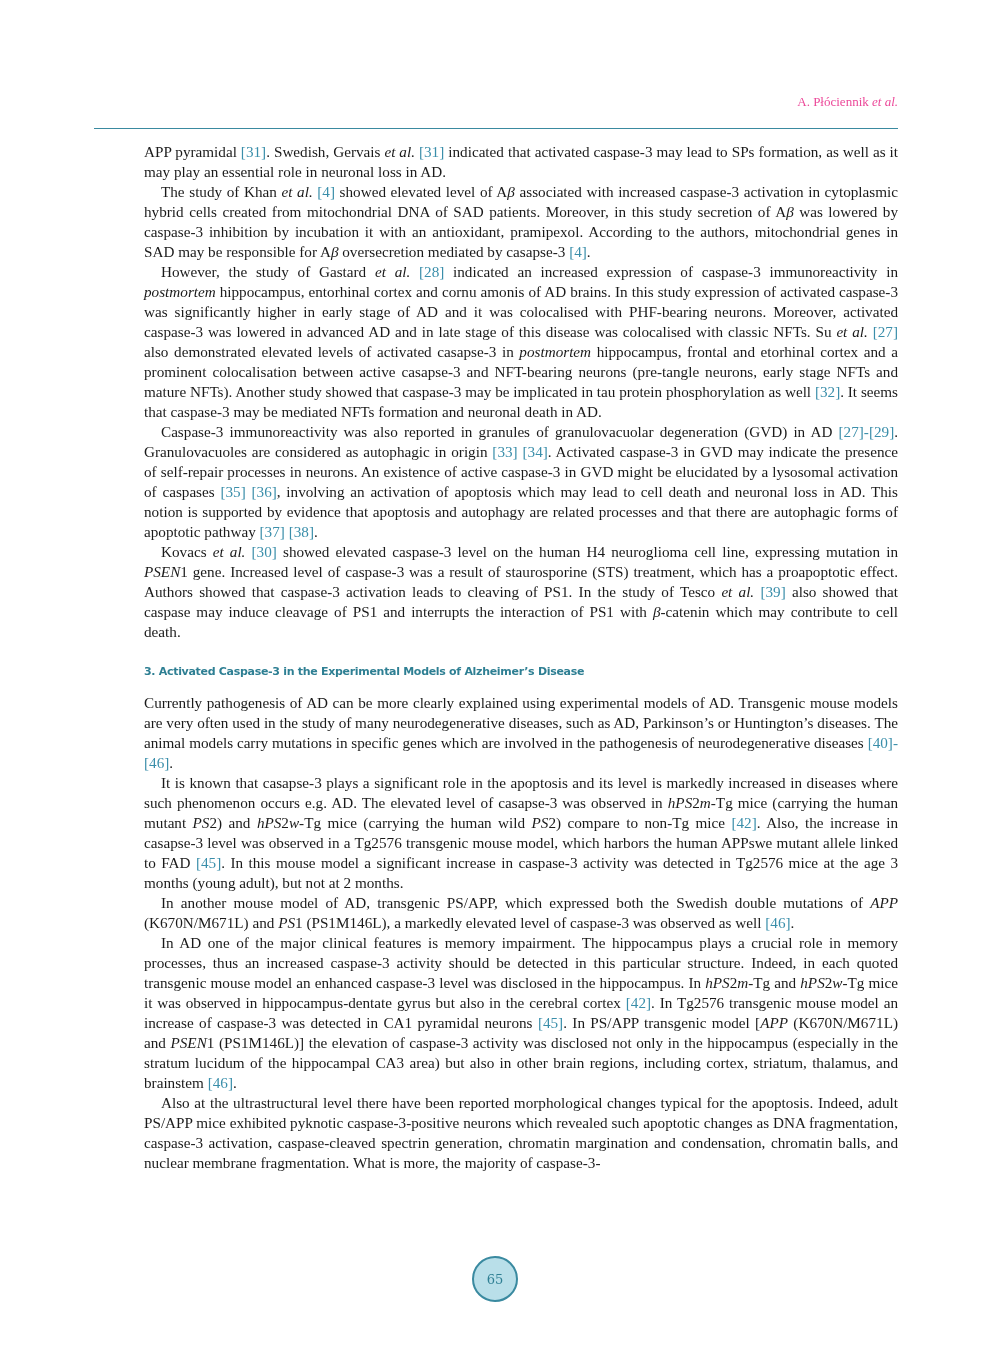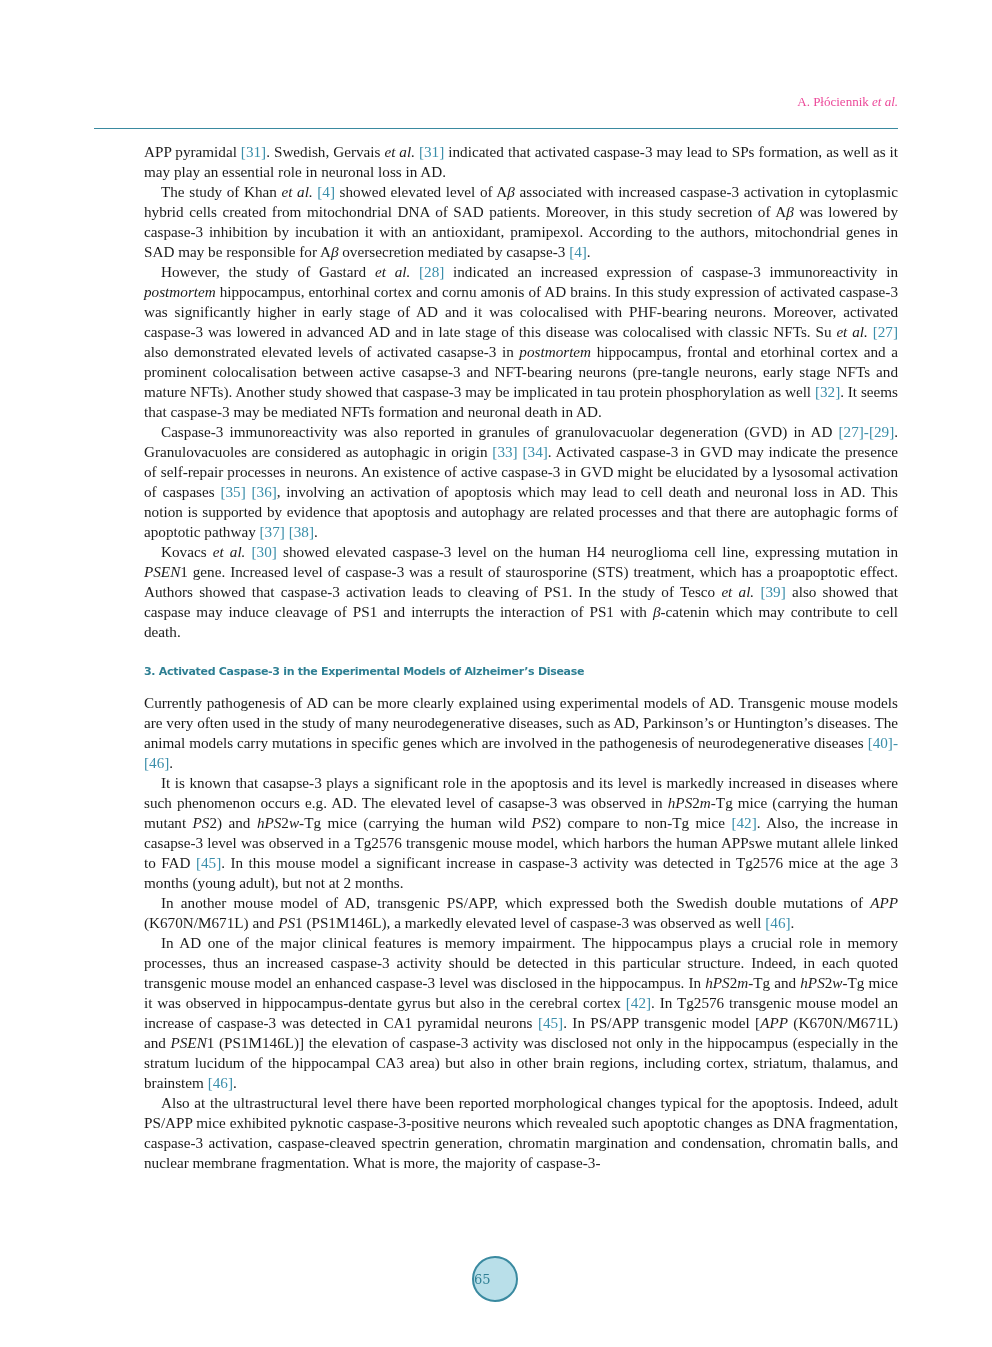--- a/index.html
+++ b/index.html
@@ -23,21 +23,21 @@
   .ref { color: #3a8eaa; margin-top: 20px; }
   .content i { font-style: italic; }
   h2.section {
     font-family: "DejaVu Sans", sans-serif; font-weight: bold;
     font-size: 11px; color: #2e7f93; margin: 19px 0 10px 0; line-height: 22px;
     text-align: left; letter-spacing: -0.3px;
   }
   .page-num {
     position: absolute; left: 472px; top: 1256px; width: 46px; height: 46px;
     border-radius: 50%; background: #b9dfe9; border: 2px solid #3a8aa0;
-    box-sizing: border-box; display: flex; align-items: center; 
+    box-sizing: border-box; display: flex; align-items: center; justify-content: center;
     font-family: "DejaVu Serif", serif; font-size: 13px; color: #2e7f93;
   }
 </style>
 </head>
 <body>
 
 <div>
   <div class="header-author">
     <span>A. Płóciennik</span>
     <i>et al.</i>

